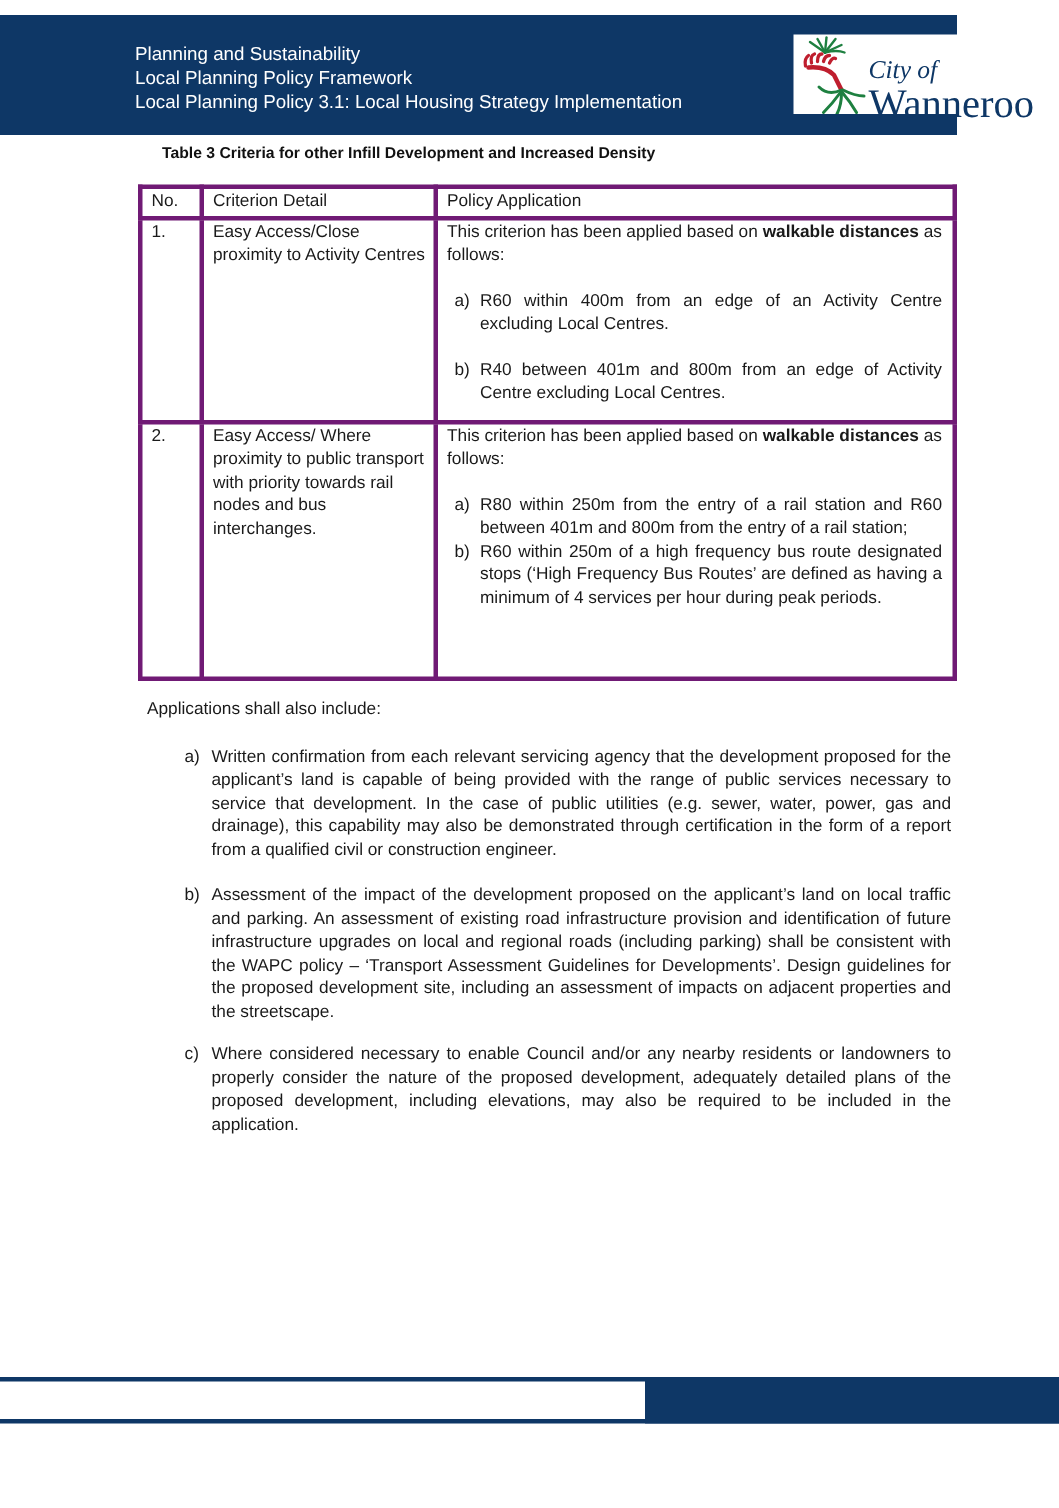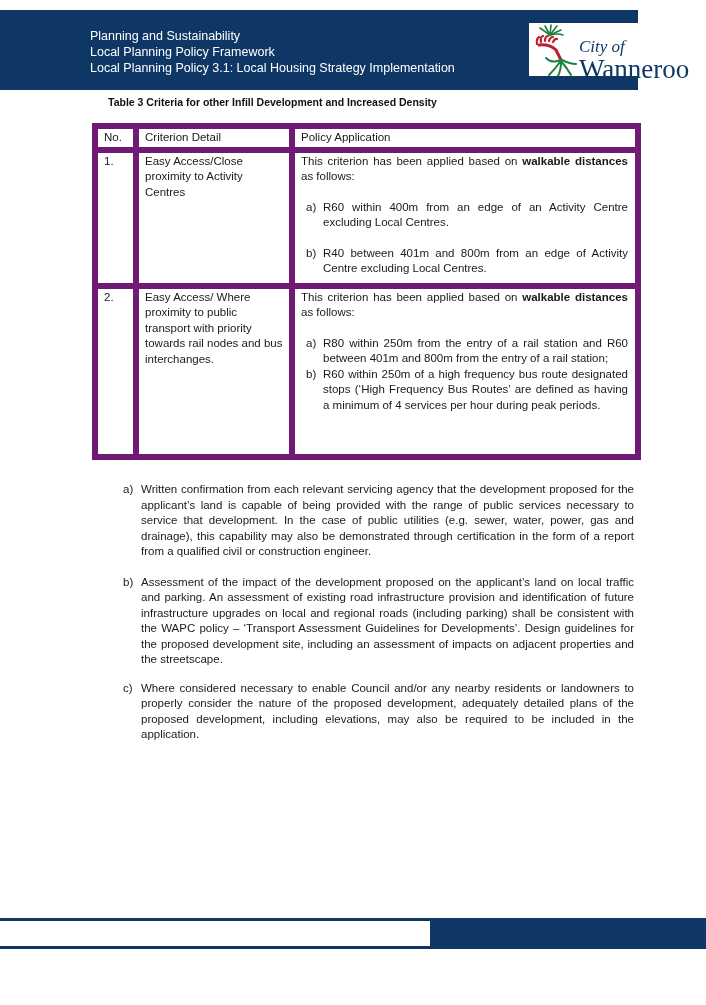--- a/index.html
+++ b/index.html
@@ -37,21 +37,21 @@
   .table-title {
     position:absolute; left:98px; top:96px;
     font-size:10.5px; font-weight:bold; color:#111;margin-left:10px;
   }
   table.criteria {
     position:absolute; left:92px; top:123px;
     border-collapse:collapse; table-layout:fixed; width:543px;
     font-size:11.5px; line-height:15.5px;
   }
   table.criteria th, table.criteria td {
-    border:6px solid #701a75; vertical-align:top;
+    border:3px solid #701a75; vertical-align:top;
     font-weight:normal; text-align:left;
   }
   th.col-no, td.cell-no { width:41px; padding:1px 2px 1px 6px; }
   th.col-crit, td.cell-crit { width:156px; padding:1px 4px 1px 6px; }
   th.col-pol, td.cell-pol { width:346px; padding:1px 7px 1px 6px; }
   tr.row-1 td { height:136px; }
   tr.row-2 td { height:171px; }
   .policy-intro { text-align:justify; text-align-last:left; }
   .policy-item {
     position:relative; padding-left:22px;
@@ -157,20 +157,21 @@
         </div>
         <div class="policy-item">
           <span class="marker">b)</span><span>R60 within 250m of a high frequency bus route designated stops (‘High Frequency Bus Routes’ are defined as having a minimum of 4 services per hour during peak periods.</span>
         </div>
       </td>
     </tr>
   </tbody>
     </table>
 
   <div class="body-section">
+    <div class="body-intro">Applications shall also include:</div>
     <div class="body-item mt16">
       <span class="marker">a)</span><span>Written confirmation from each relevant servicing agency that the development proposed for the applicant’s land is capable of being provided with the range of public services necessary to service that development.  In the case of public utilities (e.g. sewer, water, power, gas and drainage), this capability may also be demonstrated through certification in the form of a report from a qualified civil or construction engineer.</span>
     </div>
     <div class="body-item mt15">
       <span class="marker">b)</span><span>Assessment of the impact of the development proposed on the applicant’s land on local traffic and parking. An assessment of existing road infrastructure provision and identification of future infrastructure upgrades on local and regional roads (including parking) shall be consistent with the WAPC policy – ‘Transport Assessment Guidelines for Developments’. Design guidelines for the proposed development site, including an assessment of impacts on adjacent properties and the streetscape.</span>
     </div>
     <div class="body-item mt13">
       <span class="marker">c)</span><span>Where considered necessary to enable Council and/or any nearby residents or landowners to properly consider the nature of the proposed development, adequately detailed plans of the proposed development, including elevations, may also be required to be included in the application.</span>
     </div>
   </div>

